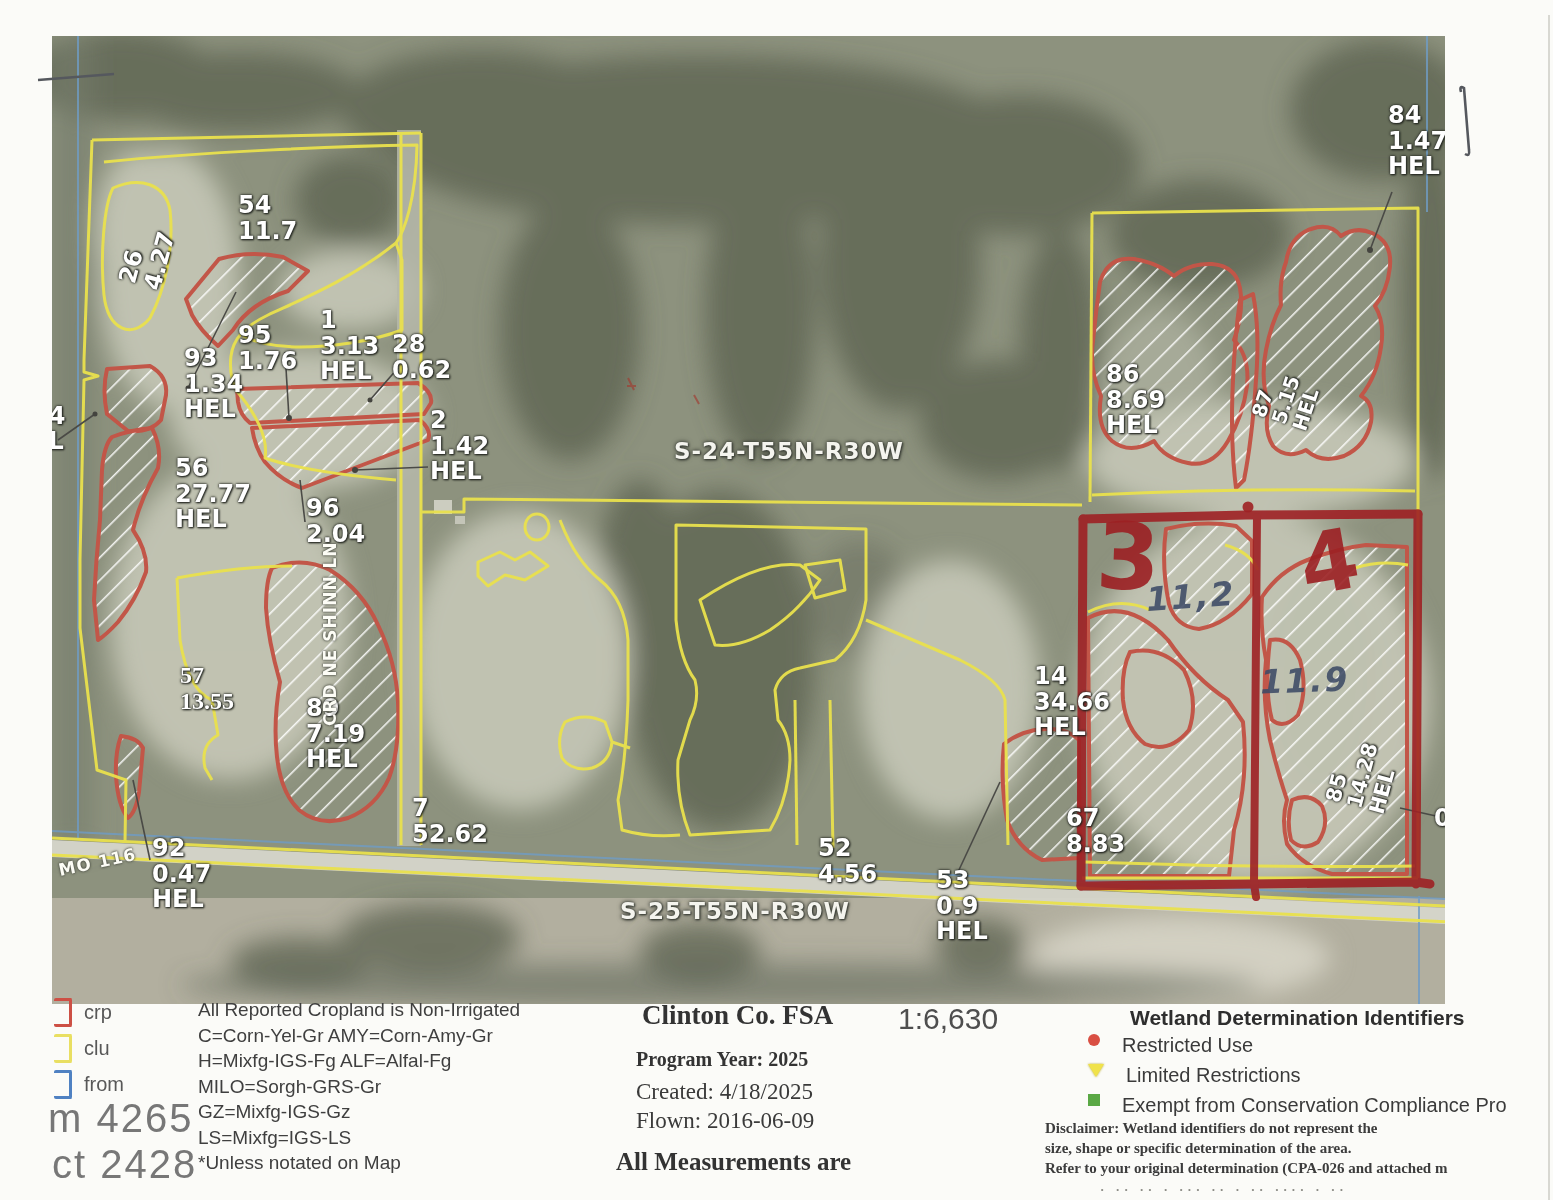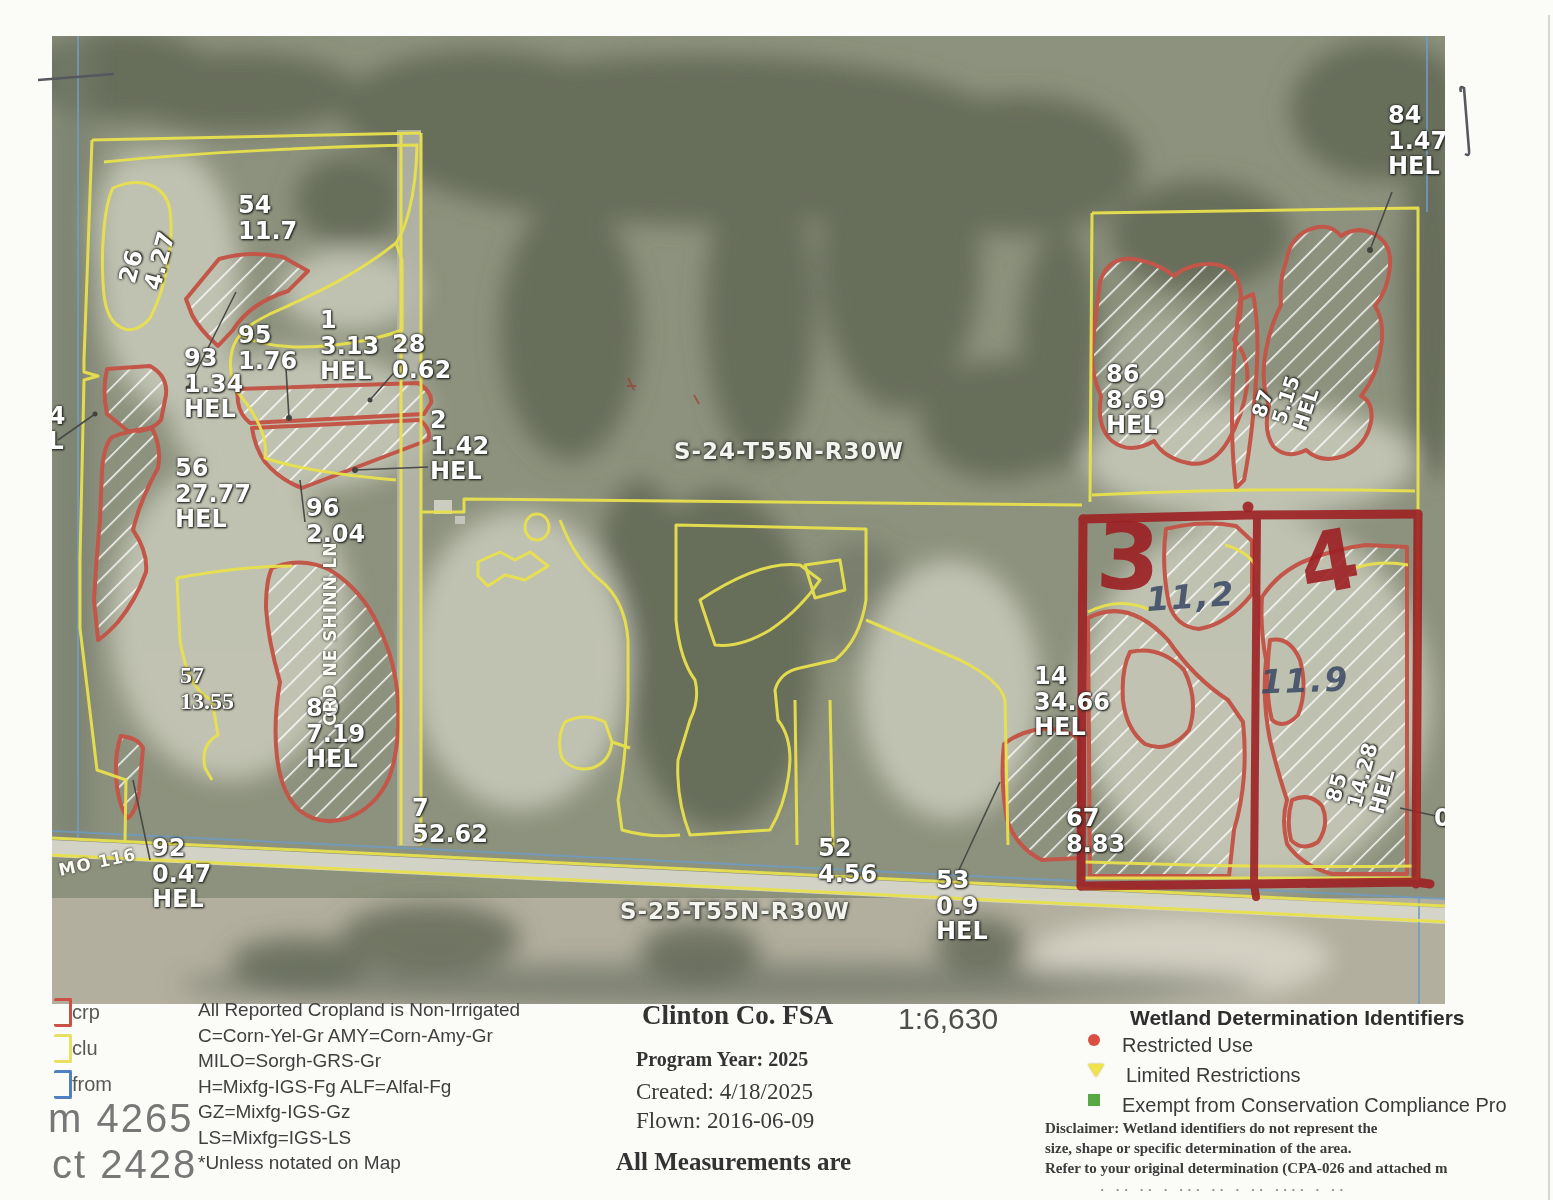--- a/index.html
+++ b/index.html
@@ -12,21 +12,21 @@
           white-space:nowrap;text-shadow:0 0 2px #2b2e28,0 0 3px #2b2e28,1px 1px 2px rgba(25,28,24,.95);}
   .flabel span{display:block;}
   .seclabel{position:absolute;color:#f4f4ee;font:bold 23px "DejaVu Sans",sans-serif;letter-spacing:1px;
           white-space:nowrap;text-shadow:0 0 3px #40443c,0 0 5px #40443c,1px 1px 2px #33362f;}
   .roadlabel{position:absolute;color:#fdfdf6;font:bold 17px "DejaVu Sans",sans-serif;letter-spacing:1px;
           white-space:nowrap;text-shadow:0 0 2px #4a4d44,0 0 3px #4a4d44;}
   .marker-num{position:absolute;font:bold 92px "DejaVu Sans",sans-serif;color:#9c2023;opacity:.9;line-height:1;}
   .pen-num{position:absolute;font:italic bold 33px "DejaVu Sans",sans-serif;color:#3d4a66;opacity:.88;
           letter-spacing:2px;line-height:1;}
   
-  .legend-item{position:absolute;display:flex;align-items:center;}
+  .legend-item{position:absolute;display:flex;align-items:center;gap:12px;}
   .bracket{width:15px;height:23px;border:3px solid #000;border-left:none;border-radius:2px;}
   .legend-label{font:20px "Liberation Sans",sans-serif;color:#585858;}
   .cutnum{position:absolute;font:40px "Liberation Sans",sans-serif;color:#777;letter-spacing:2px;}
   .crop-block{position:absolute;left:198px;top:997px;font:19px "Liberation Sans",sans-serif;
           color:#3f3f3f;line-height:25.5px;}
   .serifb{font-family:"Liberation Serif",serif;font-weight:bold;color:#333;position:absolute;}
   .serifn{font-family:"Liberation Serif",serif;color:#3a3a3a;position:absolute;}
   .scale{position:absolute;font:30px "Liberation Sans",sans-serif;color:#4e4e4e;}
   .wt-title{position:absolute;font:bold 21px "Liberation Sans",sans-serif;color:#2e2e2e;}
   .wt-item{position:absolute;display:flex;align-items:flex-start;gap:22px;}
@@ -342,22 +342,22 @@
           <div class="bracket" style="border-color: rgb(79, 129, 194);"></div>
           <span class="legend-label">from</span>
         </div>
       </div>
     <div class="cutnum" style="left:48px;top:1096px;">m 4265</div>
     <div class="cutnum" style="left:52px;top:1142px;">ct 2428</div>
 
     <div class="crop-block" id="crop-block">
         <div>All Reported Cropland is Non-Irrigated</div>
         <div>C=Corn-Yel-Gr    AMY=Corn-Amy-Gr</div>
+        <div>H=Mixfg-IGS-Fg    ALF=Alfal-Fg</div>
         <div>MILO=Sorgh-GRS-Gr</div>
-        <div>H=Mixfg-IGS-Fg    ALF=Alfal-Fg</div>
         <div>GZ=Mixfg-IGS-Gz</div>
         <div>LS=Mixfg=IGS-LS</div>
         <div>*Unless notated on Map</div>
       </div>
 
     <div class="serifb" style="left:642px;top:1000px;font-size:27px;">Clinton Co. FSA</div>
     <div class="scale" style="left:898px;top:1002px;">1:6,630</div>
     <div class="serifb" style="left:636px;top:1048px;font-size:20px;">Program Year: 2025</div>
     <div class="serifn" style="left:636px;top:1079px;font-size:23px;">Created: 4/18/2025</div>
     <div class="serifn" style="left:636px;top:1108px;font-size:23px;">Flown: 2016-06-09</div>

